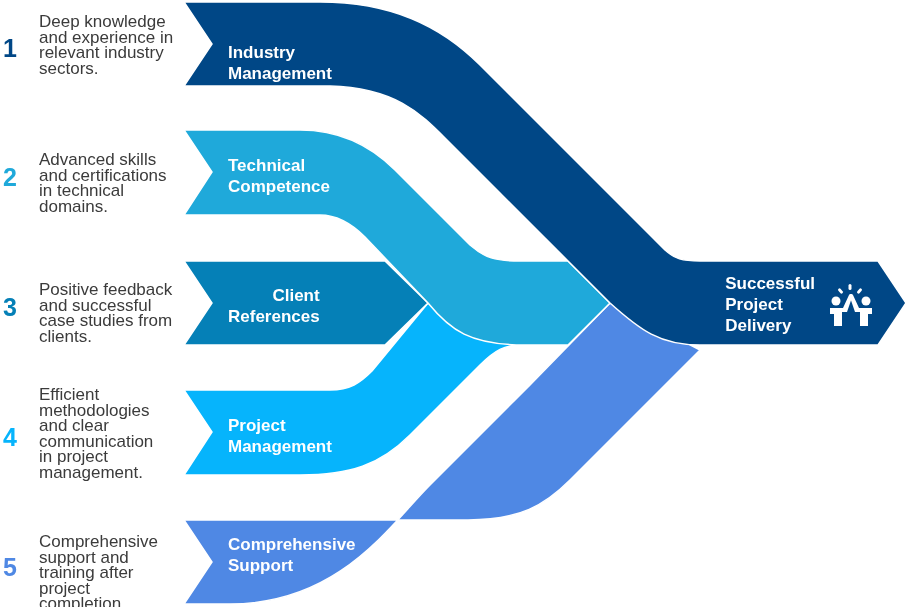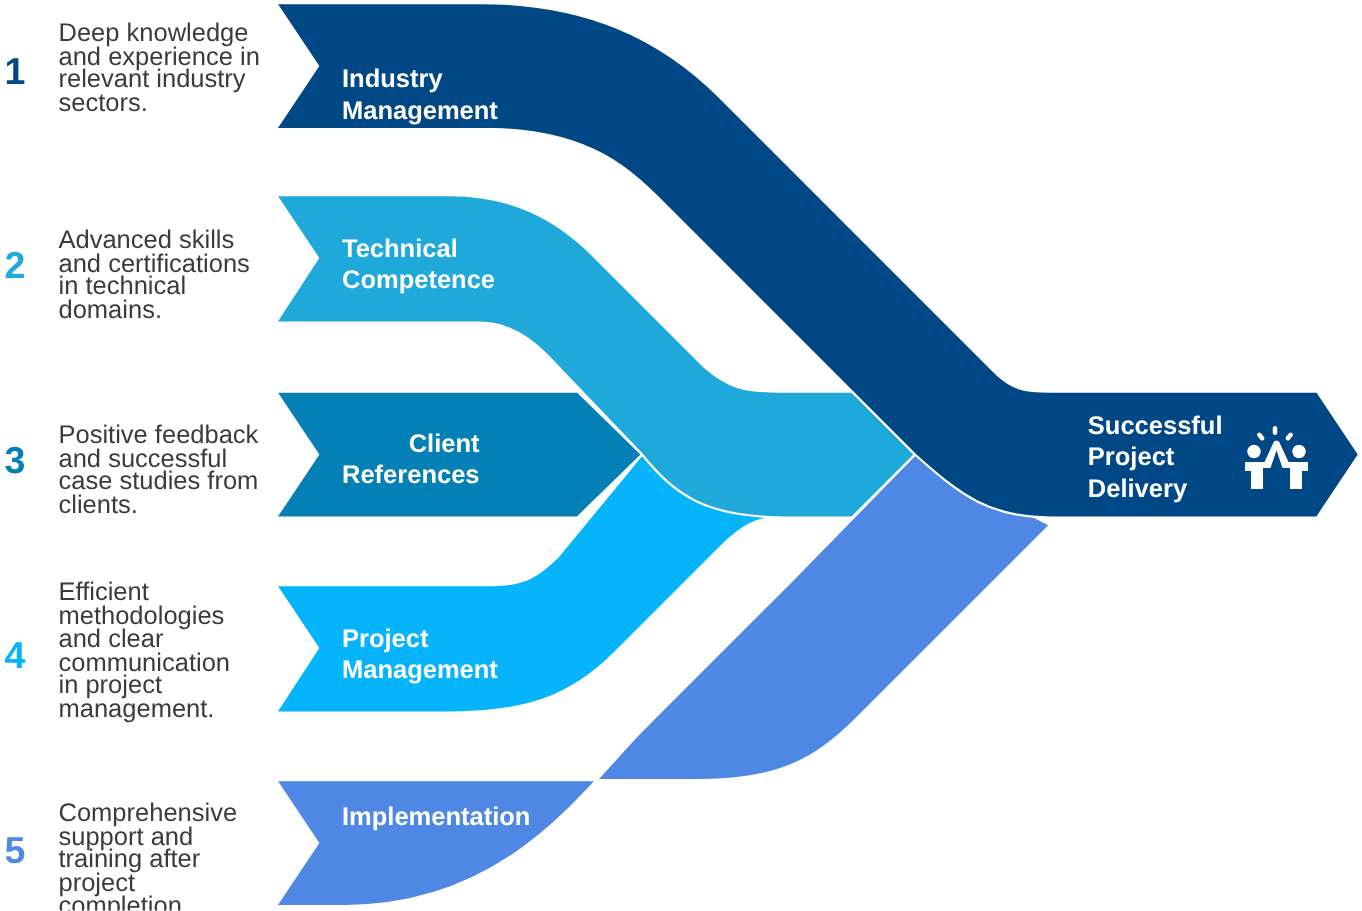--- a/index.html
+++ b/index.html
@@ -49,21 +49,22 @@
 </div>
 <div class="label" style="top:285px;text-align:right;">
   <div>Client</div>
   <div>References</div>
 </div>
 <div class="label" style="top:415px;">
   <div>Project</div>
   <div>Management</div>
 </div>
 <div class="label" style="top:534px;">
-  <div>Implementation</div>
+  <div>Comprehensive</div>
+  <div>Support</div>
 </div>
 
 <div class="goal">
   <div>Successful</div>
   <div>Project</div>
   <div>Delivery</div>
 </div>
 
 <svg class="goal-icon" viewBox="0 0 46 42">
   <g fill="#ffffff">

